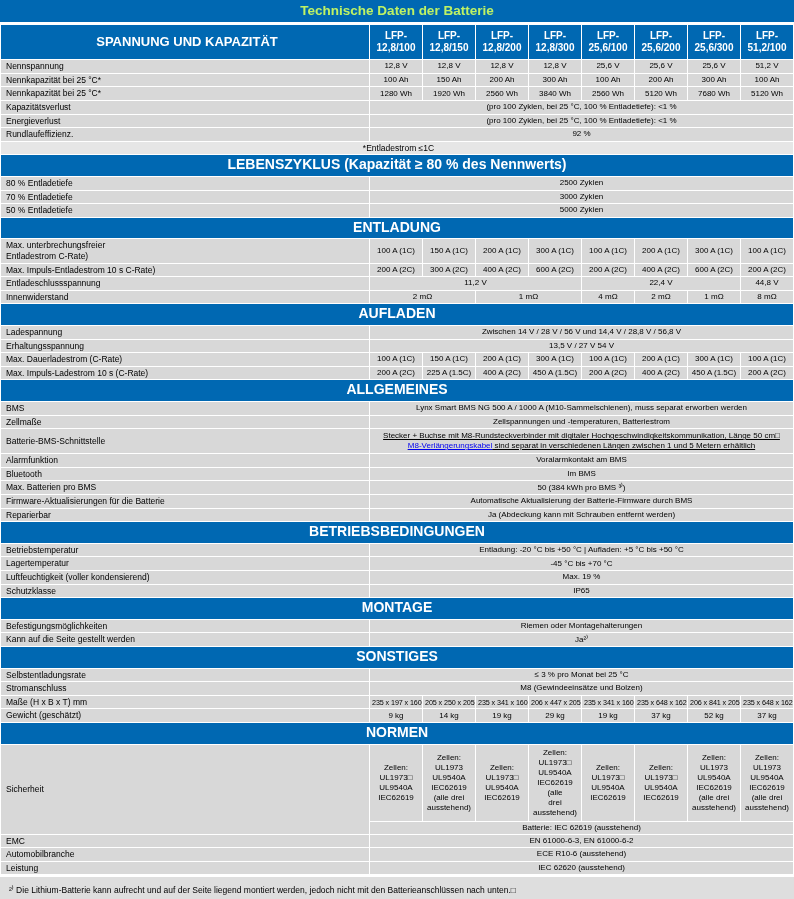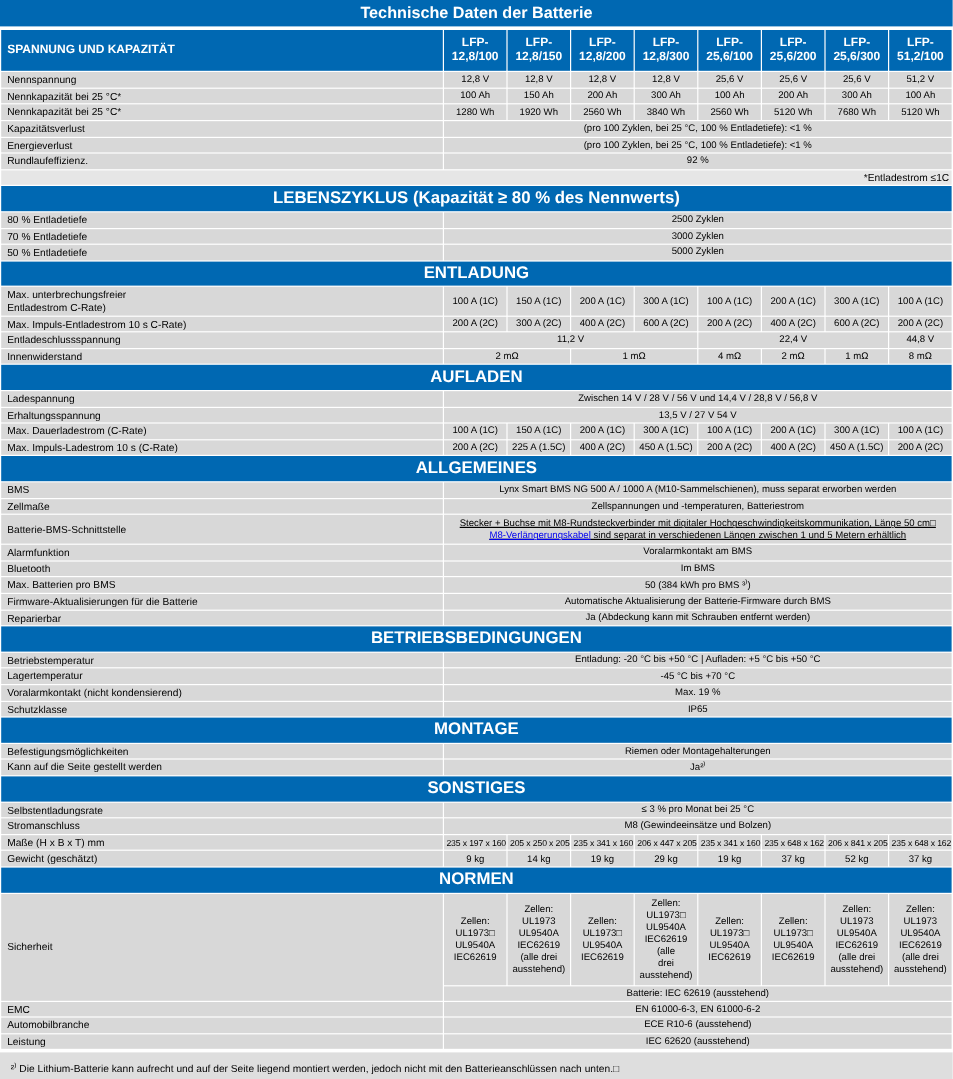--- a/index.html
+++ b/index.html
@@ -1,40 +1,40 @@
 <!DOCTYPE html>
 <html><head>
 <meta charset="utf-8">
 <style>
   * { box-sizing: border-box; }
   html,body { margin:0; padding:0; background:#fff; }
   body { width:794px; font-family:"Liberation Sans", sans-serif; color:#000; }
   .wrap { width:794px; }
 
   .title-bar {
-    background:#0068b2; color:#ffffff; font-weight:bold; font-size:13.5px;
+    background:#0068b2; color:#bef264; font-weight:bold; font-size:13.5px;
     text-align:center; padding:3px 0 4px; margin-bottom:2px;
   }
 
   table.spec { width:794px; border-collapse:separate; border-spacing:1px; background:#fff; table-layout:fixed; }
   td {
     background:#d8d8d8; font-size:8px; line-height:1.25; text-align:center;
     vertical-align:middle; padding:1px 2px; overflow:hidden;
   }
   td.label { text-align:left; padding-left:5px; font-size:8.5px; white-space:pre-line; }
   tr.colhead td {
     background:#0068b2; color:#fff; font-weight:bold; font-size:10px;
     white-space:pre-line; height:34px; padding:2px 1px;
   }
-  tr.colhead td.label-head { text-align:left; font-size:10px; padding-left:5px; }
+  tr.colhead td.label-head { text-align:center; font-size:13px; padding-left:5px; }
   tr.bar td {
     background:#0068b2; color:#fff; font-weight:bold; font-size:14px;
     padding:1px 0 2px; height:14px;
   }
-  tr.noterow td { background:#e6e6e6; text-align:right; padding-left:5px; font-size:8.5px; }
+  tr.noterow td { background:#e6e6e6; text-align:center; padding-left:5px; font-size:8.5px; }
   td.pre { white-space:pre-line; }
   td.compact { font-size:7.2px; letter-spacing:-0.1px; white-space:nowrap; }
   td.multiline { padding:2px;text-decoration:underline; }
   td.safety { vertical-align:middle; padding:3px 1px; }
   a.cell-link { color:#0000ee; text-decoration:underline; cursor:pointer; }
 
   .footnotes {
     background:#dedede; margin-top:2px; padding:6px 9px 8px;
     font-size:8.5px; line-height:1.75;
   }
@@ -254,21 +254,21 @@
         </tr>
         <tr>
           <td class="label">Betriebstemperatur</td>
           <td colspan="8">Entladung: -20 °C bis +50 °C    |    Aufladen: +5 °C bis +50 °C</td>
         </tr>
         <tr>
           <td class="label">Lagertemperatur</td>
           <td colspan="8">-45 °C bis +70 °C</td>
         </tr>
         <tr>
-          <td class="label">Voralarmkontakt (nicht kondensierend)</td>
+          <td class="label">Luftfeuchtigkeit (voller kondensierend)</td>
           <td colspan="8">Max. 19 %</td>
         </tr>
         <tr>
           <td class="label">Schutzklasse</td>
           <td colspan="8">IP65</td>
         </tr>
         <tr class="bar">
           <td colspan="9">MONTAGE</td>
         </tr>
         <tr>

